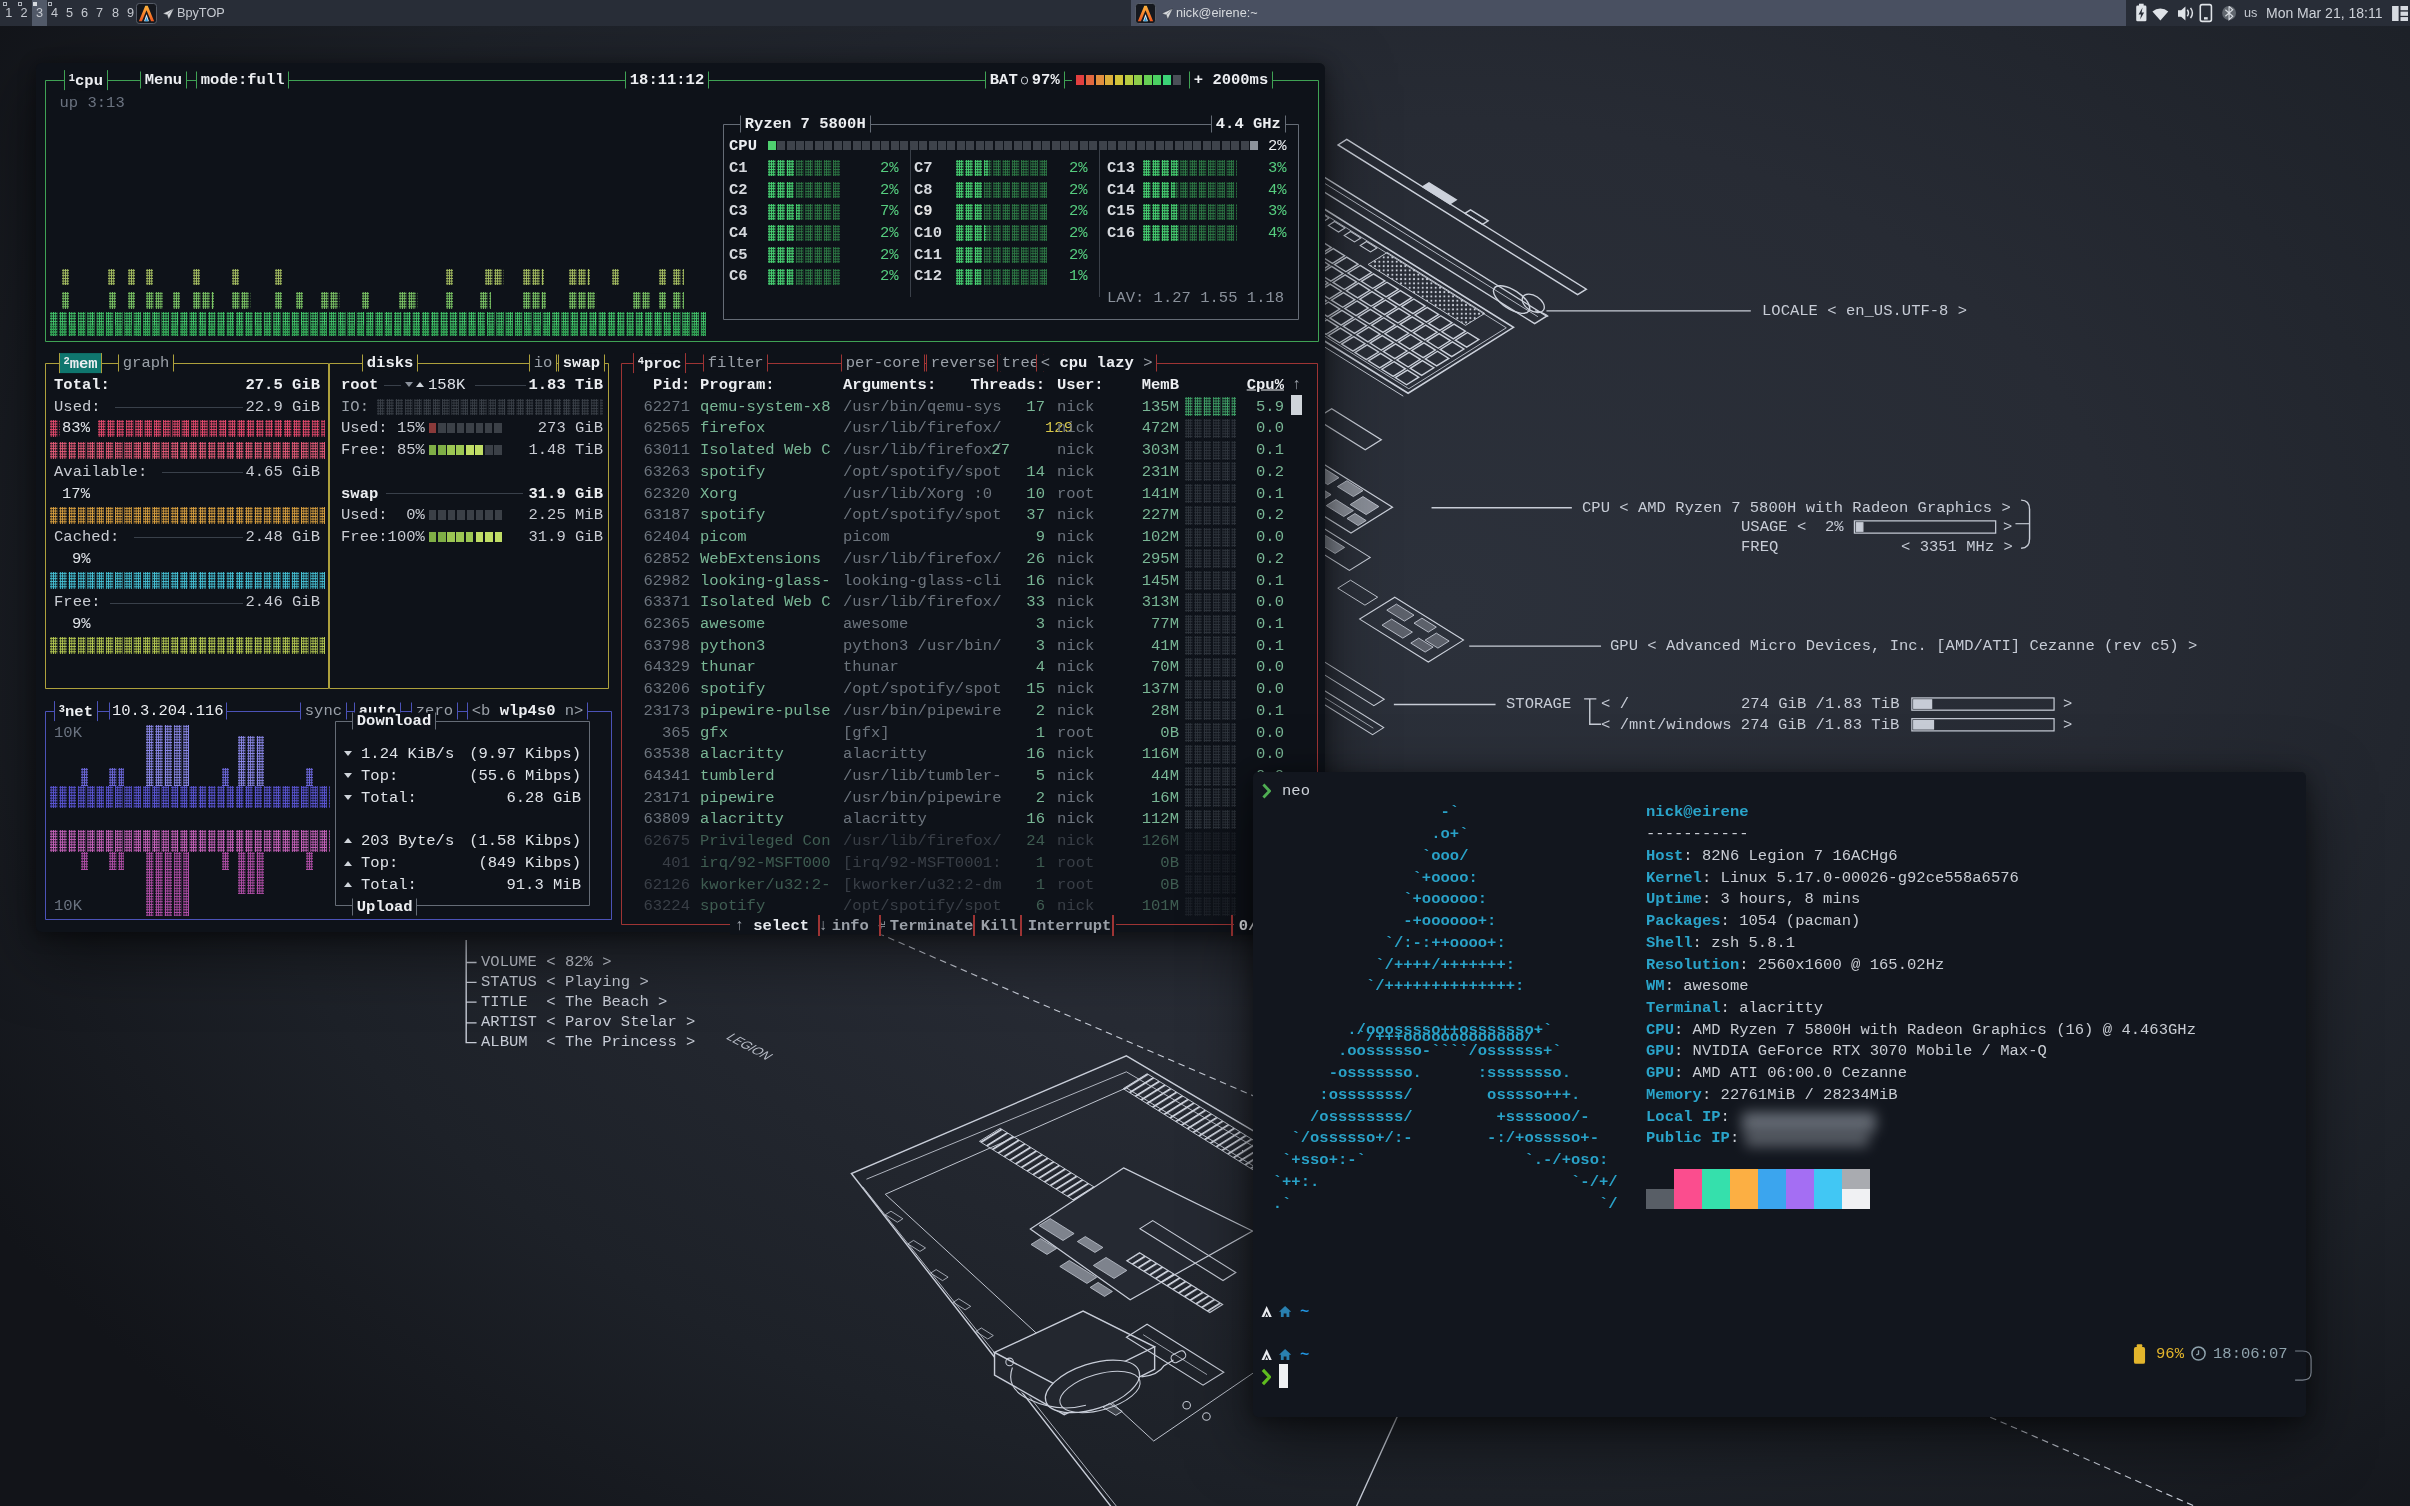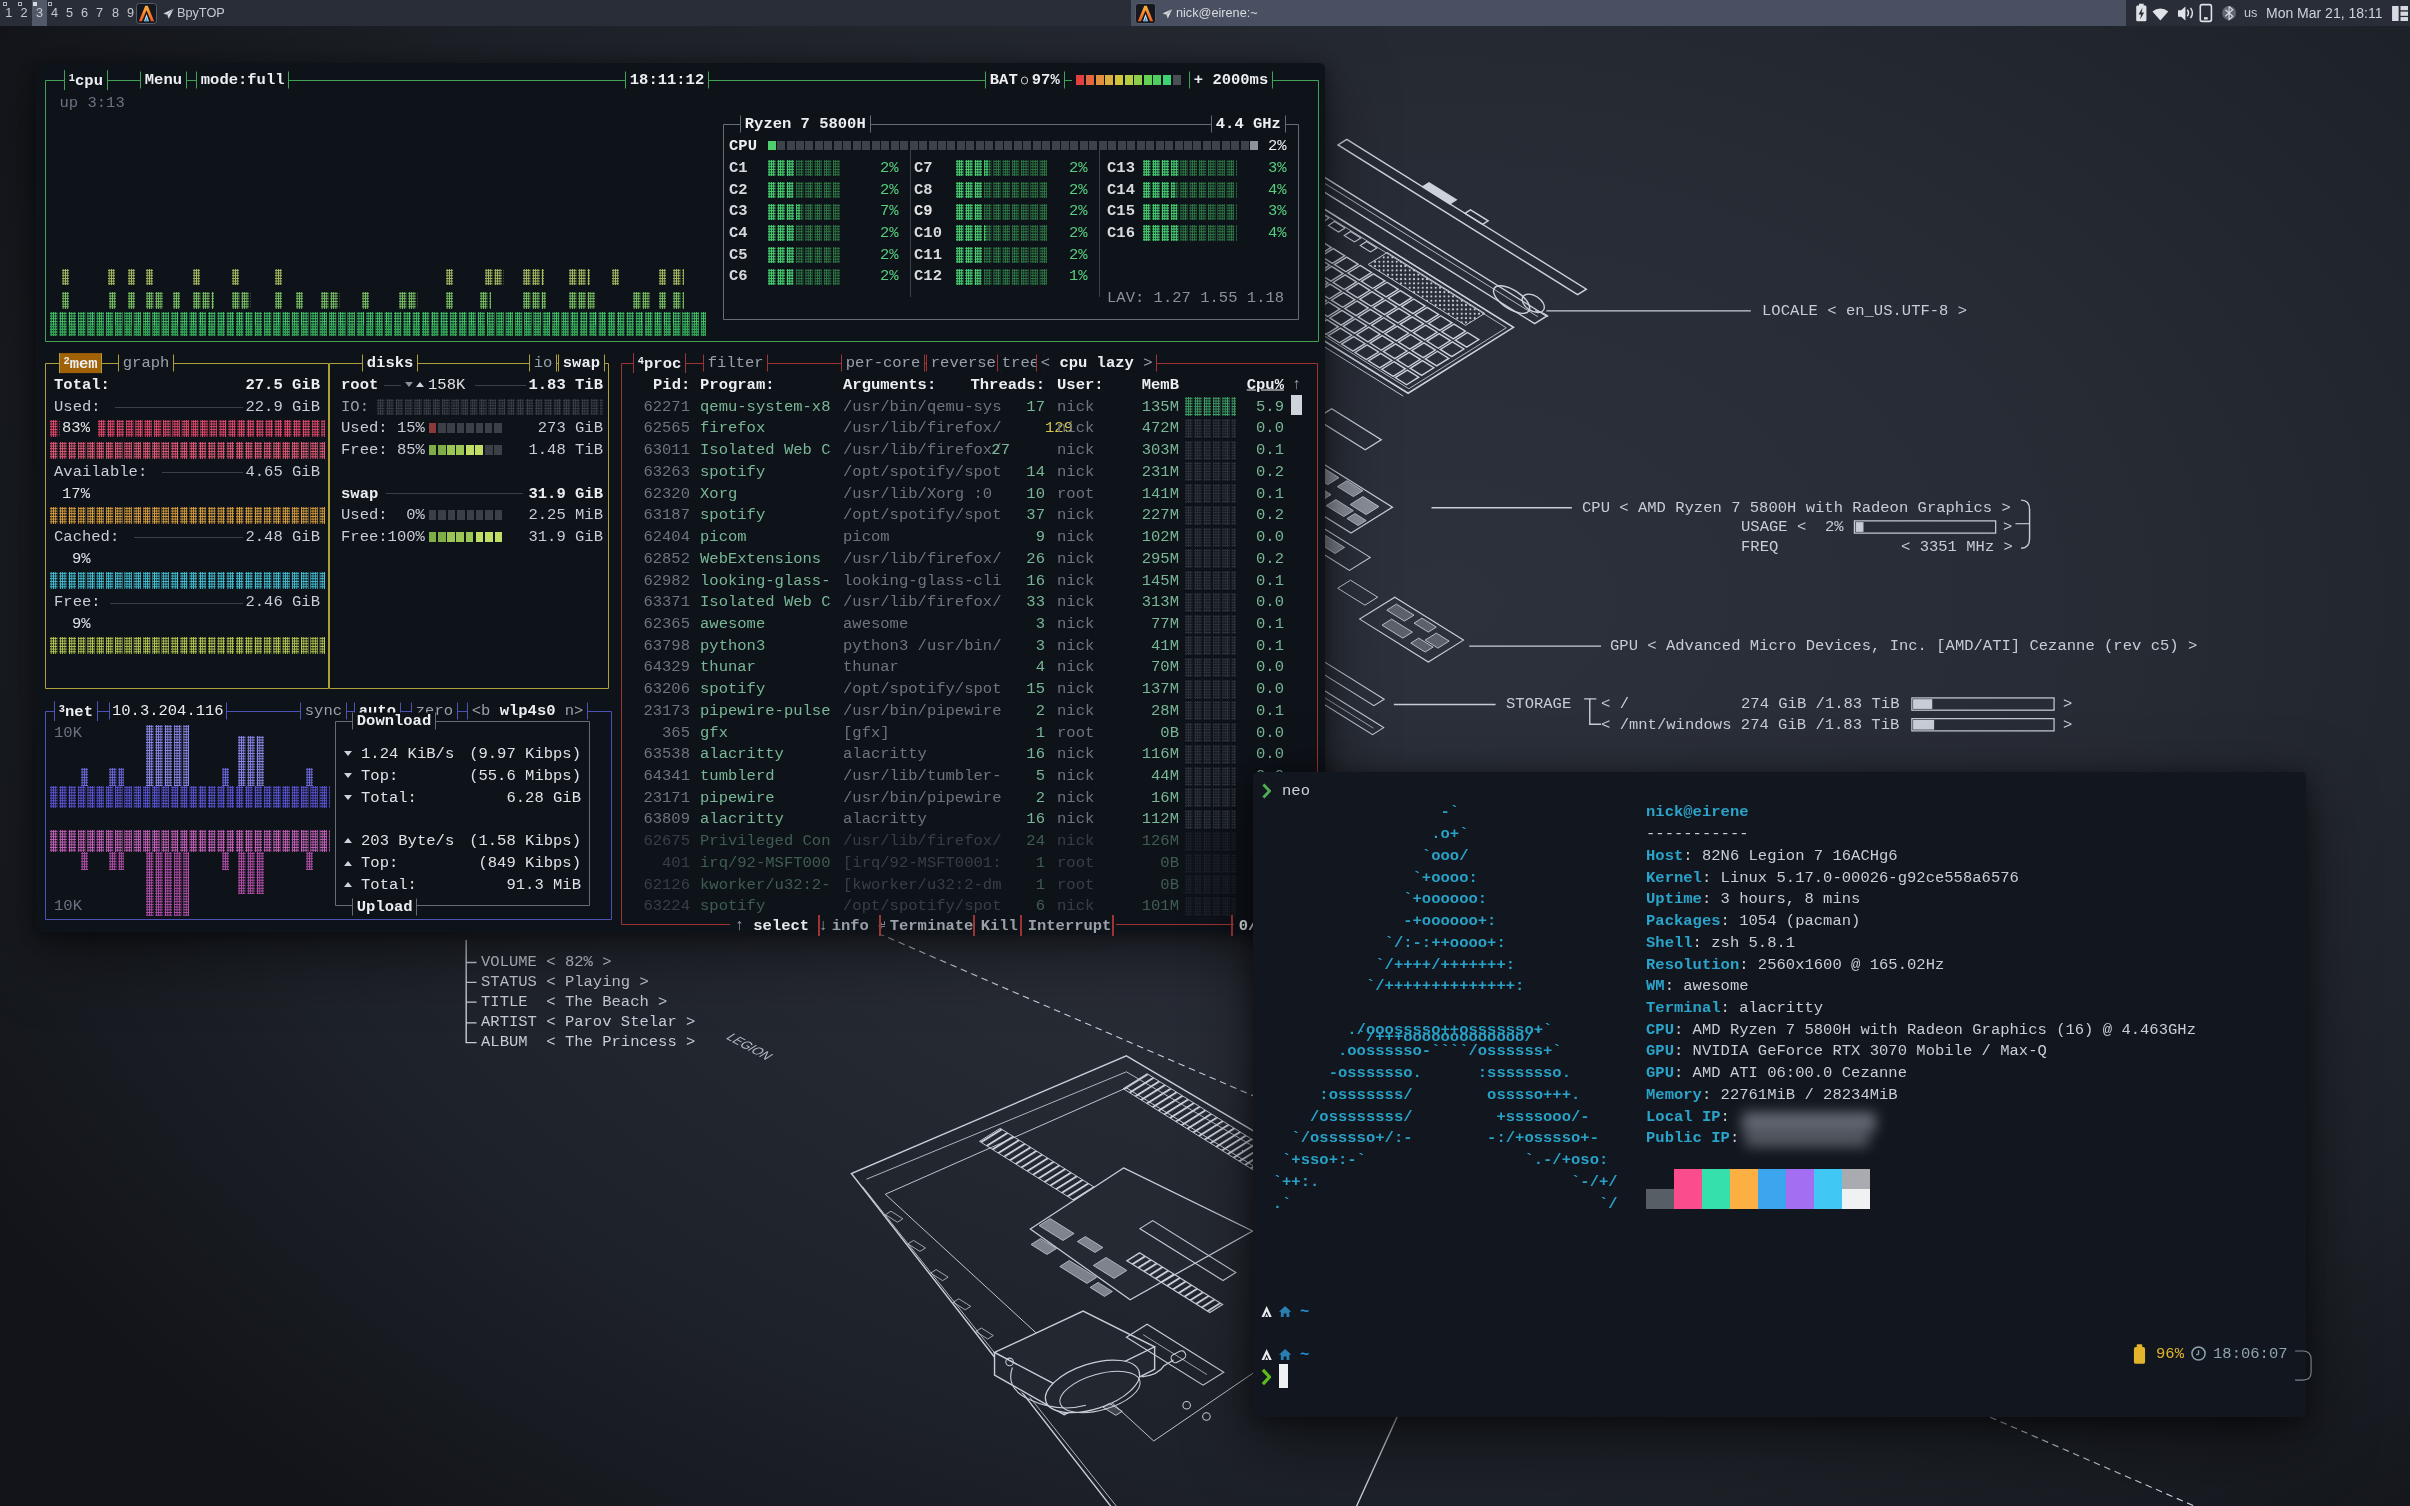--- a/index.html
+++ b/index.html
@@ -480,21 +480,21 @@
 <div class="dots" style="left:1107px;top:141px;width:34px;height:16px;--c:#46cf71;opacity:1.0"></div>
 <div class="t" style="left:1232px;top:148px;color:#56cd7f;">3%</div>
 <div class="t" style="left:1071px;top:170px;color:#d6d9de;font-weight:bold">C16</div>
 <div class="dots" style="left:1107px;top:162px;width:94px;height:16px;--c:#2d7a45;opacity:1.0"></div>
 <div class="dots" style="left:1107px;top:162px;width:36px;height:16px;--c:#46cf71;opacity:1.0"></div>
 <div class="t" style="left:1232px;top:170px;color:#56cd7f;">4%</div>
 <div style="position:absolute;left:874px;top:83px;width:0.9px;height:151px;background:#3a4049"></div>
 <div style="position:absolute;left:1063px;top:83px;width:0.9px;height:151px;background:#3a4049"></div>
 <div class="t" style="left:1071px;top:235px;color:#8a919b;text-align:right;">LAV: 1.27 1.55 1.18</div>
 <div class="box" style="left:8.5px;top:300px;width:284px;height:326px;border-color:#ada03c"></div>
-<div class="lbl" style="left:22.6px;top:300px;color:#eceef1;font-weight:bold;border-left:1.1px solid #ada03c;border-right:1.1px solid #ada03c;padding:0 3.8px;background:#a16207"><span style="font-size:10.4px;vertical-align:3.8px">2</span><b>mem</b></div>
+<div class="lbl" style="left:22.6px;top:300px;color:#eceef1;font-weight:bold;border-left:1.1px solid #ada03c;border-right:1.1px solid #ada03c;padding:0 3.8px;background:#0f766e"><span style="font-size:10.4px;vertical-align:3.8px">2</span><b>mem</b></div>
 <div class="lbl" style="left:82px;top:300px;color:#9aa0a8;border-left:1.1px solid #ada03c;border-right:1.1px solid #ada03c;padding:0 3.8px;background:#0e1219">graph</div>
 <div style="position:absolute;left:79px;top:344px;width:128px;height:0.9px;background:#39404a"></div>
 <div style="position:absolute;left:126px;top:409px;width:81px;height:0.9px;background:#39404a"></div>
 <div style="position:absolute;left:98px;top:474px;width:109px;height:0.9px;background:#39404a"></div>
 <div style="position:absolute;left:74px;top:540px;width:133px;height:0.9px;background:#39404a"></div>
 <div style="position:absolute;left:348px;top:322px;width:17px;height:0.9px;background:#39404a"></div>
 <div style="position:absolute;left:439px;top:322px;width:51px;height:0.9px;background:#39404a"></div>
 <div style="position:absolute;left:350px;top:430px;width:137px;height:0.9px;background:#39404a"></div>
 <div class="t" style="left:18px;top:322px;color:#eceef1;font-weight:bold">Total:</div>
 <div class="t" style="left:284px;top:322px;color:#eceef1;transform:translate(-100%,-50%);font-weight:bold">27.5 GiB</div>

